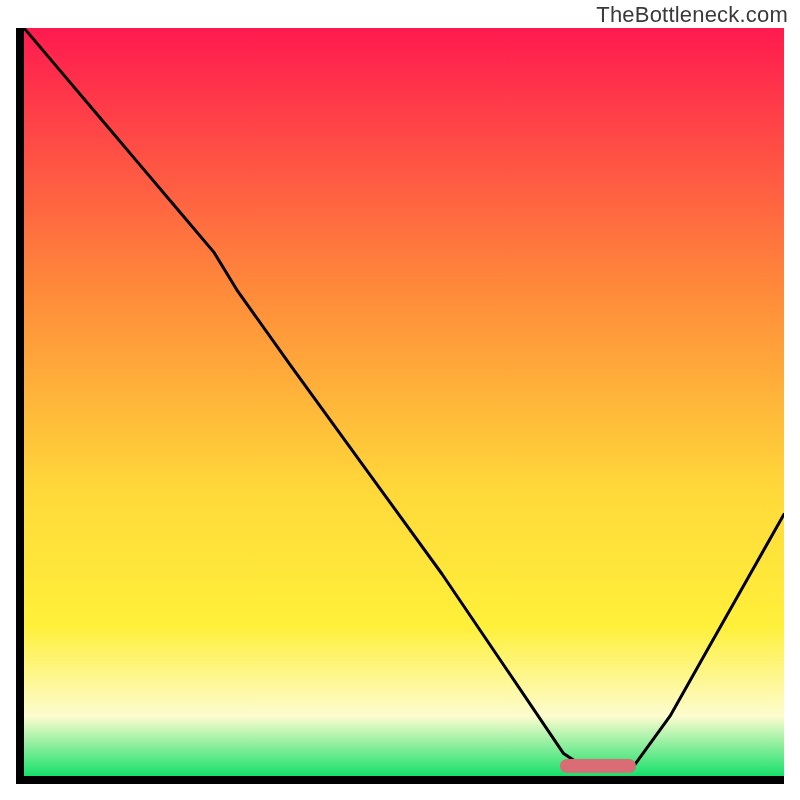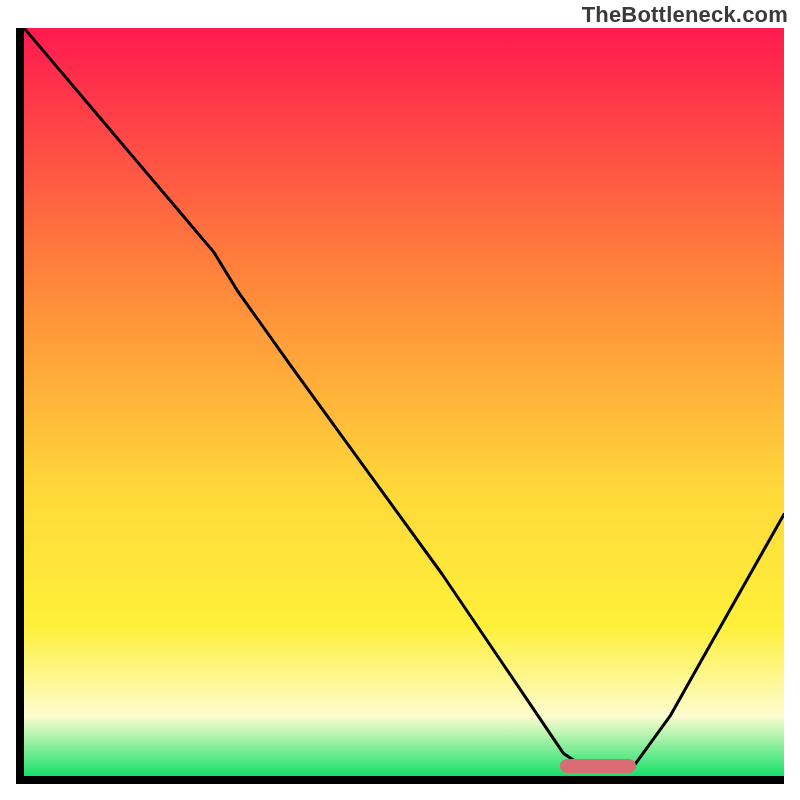--- a/index.html
+++ b/index.html
@@ -13,21 +13,21 @@
   .container {
     position: relative;
     width: 800px;
     height: 800px;
   }
   .watermark {
     position: absolute;
     top: 2px;
     right: 12px;
     font-size: 22px;
-    font-weight: bold;
+    font-weight: normal;
     color: #3a3a3a;
     letter-spacing: 0.2px;
     text-align: center;
   }
   .plot {
     position: absolute;
     left: 16px;
     top: 28px;
     width: 768px;
     height: 756px;

